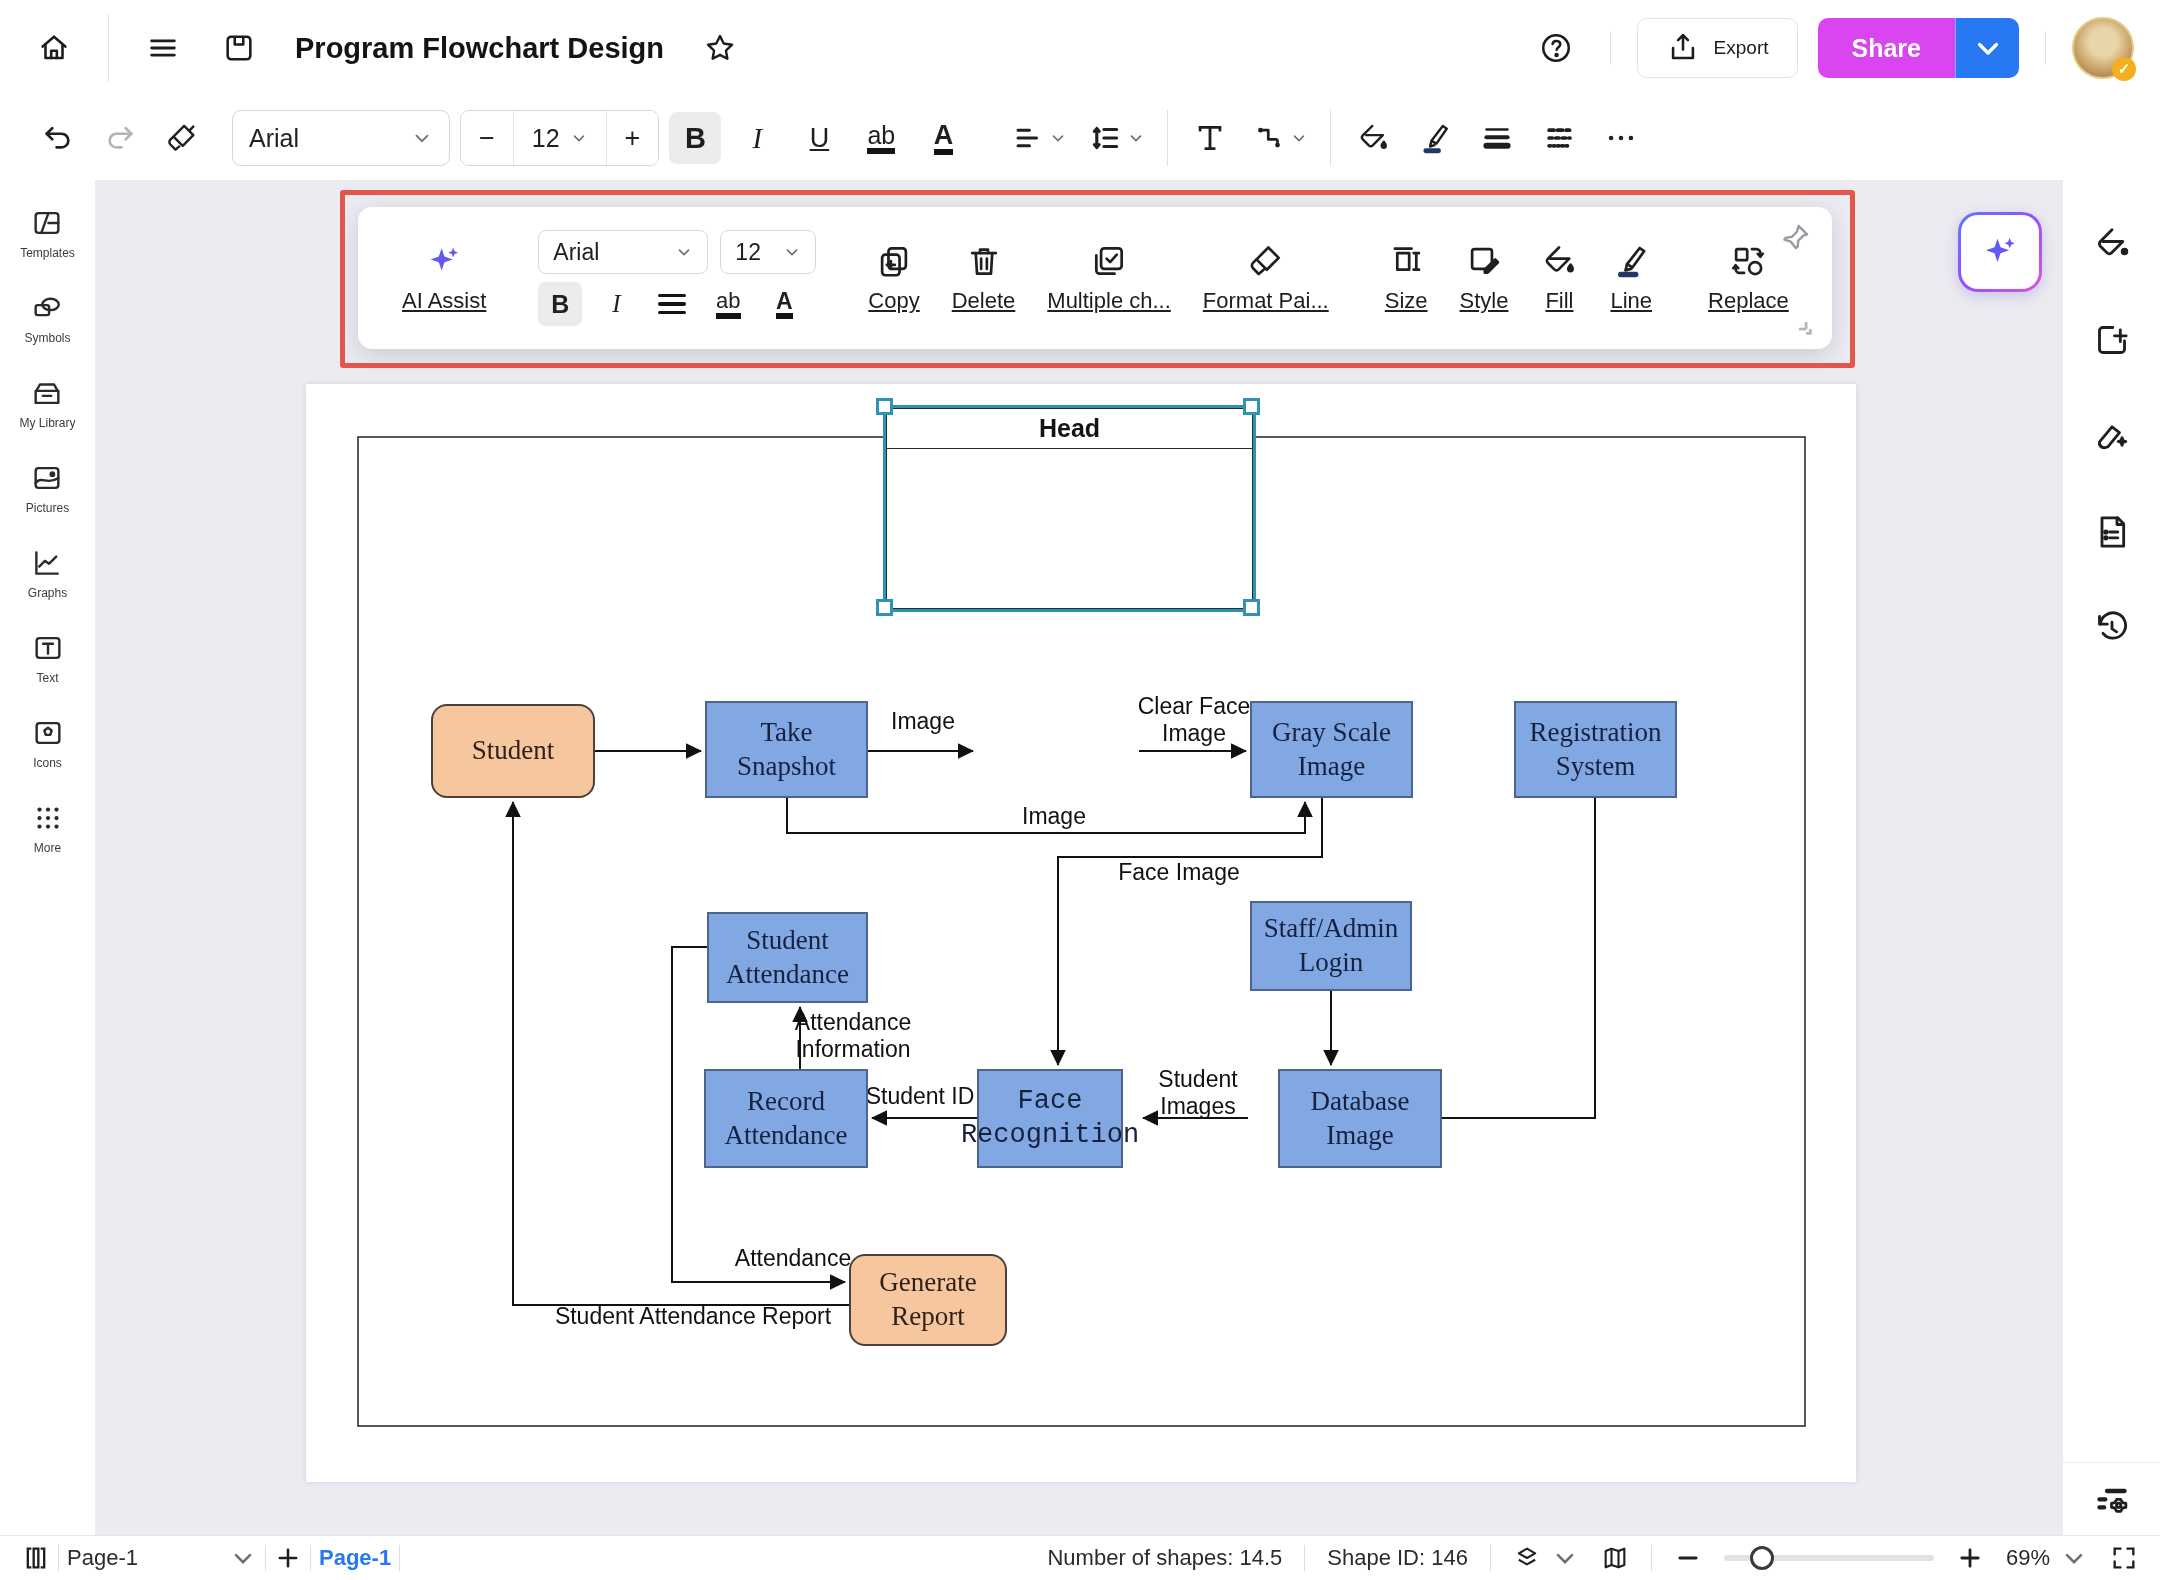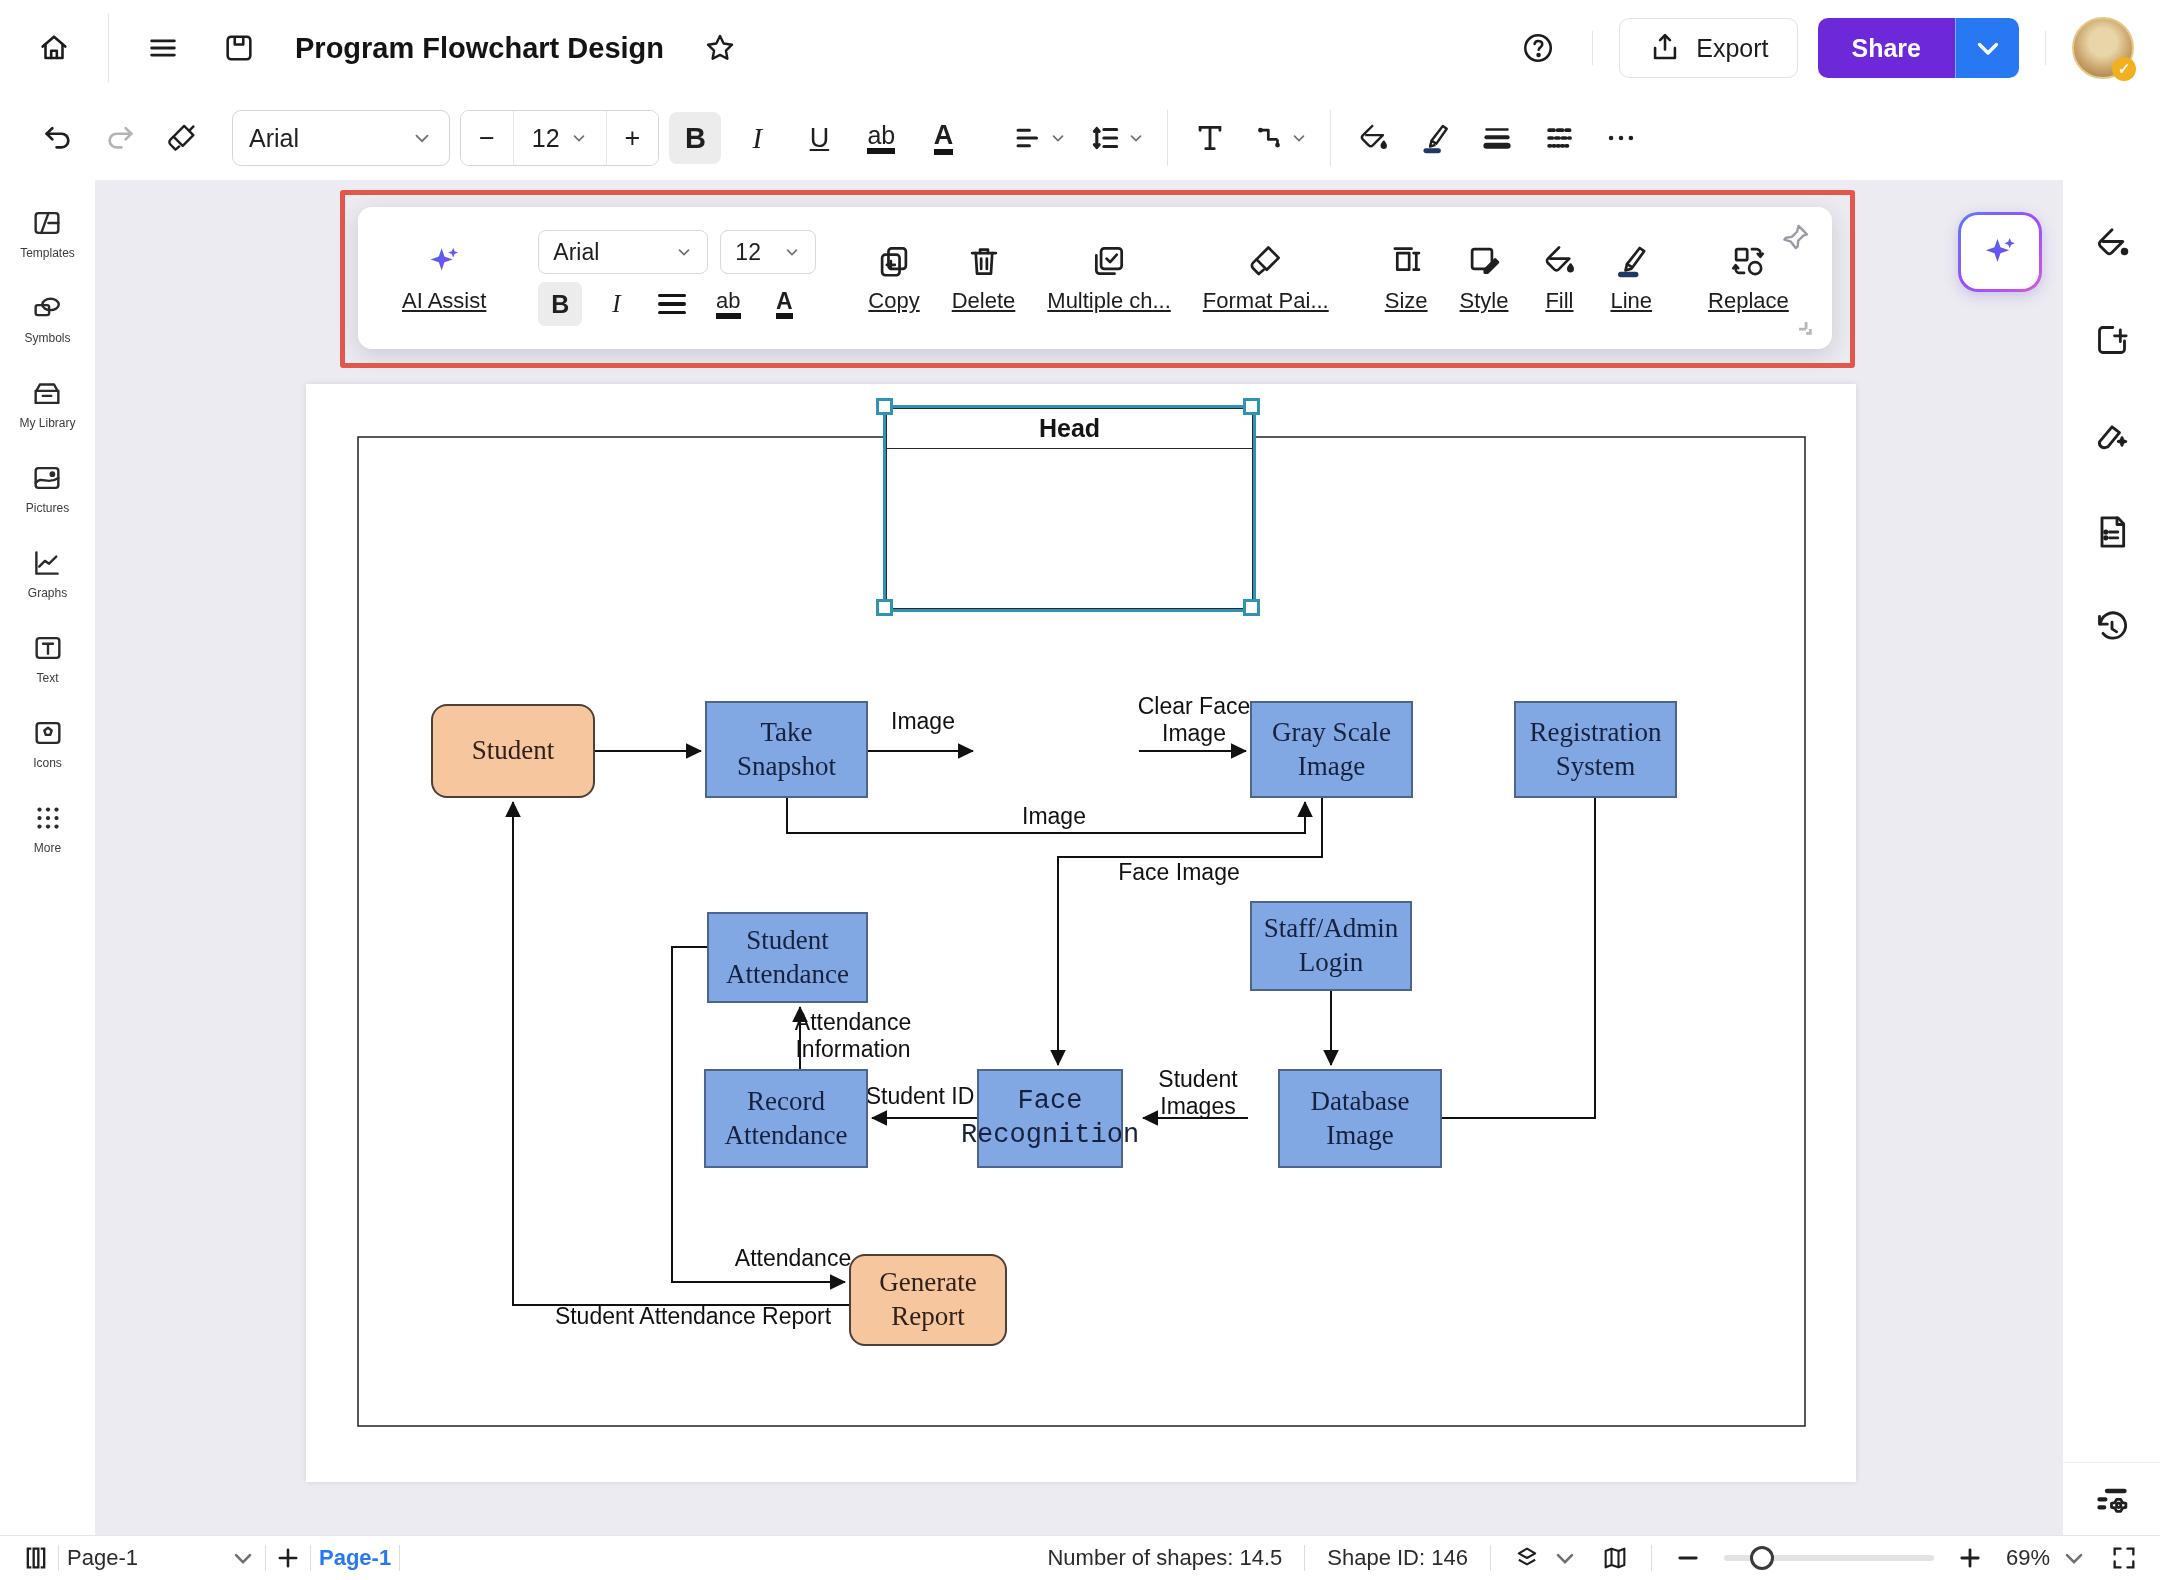--- a/index.html
+++ b/index.html
@@ -9,23 +9,23 @@
   .icon svg { width:34px; height:34px; }
   .icon.lg svg { width:40px; height:40px; }
   .vline { width:1px; align-self:stretch; background:#e3e3e3; margin:14px 6px; }
 
   
   .header { position:absolute; left:0; top:0; width:2160px; height:96px; background:#fff;
     display:flex; align-items:center; padding:0 26px; gap:20px; z-index:50; }
   .title { font-size:29px; font-weight:bold; color:#141414; margin:0 8px; }
   .hbtn { width:56px; height:56px; border-radius:10px; display:flex; align-items:center; justify-content:center; cursor:pointer; }
   .export-btn { height:60px; border:1.5px solid #e2e2e2; border-radius:10px; display:flex; align-items:center;
-    gap:14px; padding:0 28px; font-size:25px; color:#1c1c1c; background:#fff; }
+    gap:14px; padding:0 28px; font-size:19px; color:#1c1c1c; background:#fff; }
   .share-group { display:flex; height:60px; border-radius:10px; overflow:hidden; }
-  .share-main { background:#6d28d9; color:#fff; font-size:25px; font-weight:bold; display:flex; align-items:center; padding:0 34px; }
+  .share-main { background:#d946ef; color:#fff; font-size:25px; font-weight:bold; display:flex; align-items:center; padding:0 34px; }
   .share-arrow { background:#2778f2; width:64px; display:flex; align-items:center; justify-content:center; border-left:1px solid rgba(255,255,255,.4); color:#fff; }
   .avatar { width:62px; height:62px; border-radius:50%; position:relative;
     background:radial-gradient(circle at 50% 40%, #e9d6a8 0 30%, #caa36a 60%, #8a6a3c 100%); border:2px solid #e8c981; }
   .avatar-badge { position:absolute; right:-4px; bottom:-4px; width:24px; height:24px; border-radius:50%;
     background:#f2b01e; color:#fff; font-size:15px; font-weight:bold; display:flex; align-items:center; justify-content:center; }
 
   
   .toolbar { position:absolute; left:0; top:96px; width:2160px; height:84px; background:#fff;
     display:flex; align-items:center; padding:0 32px; gap:10px; z-index:45; }
   .tbtn { min-width:52px; height:52px; border-radius:8px; display:flex; align-items:center; justify-content:center;

